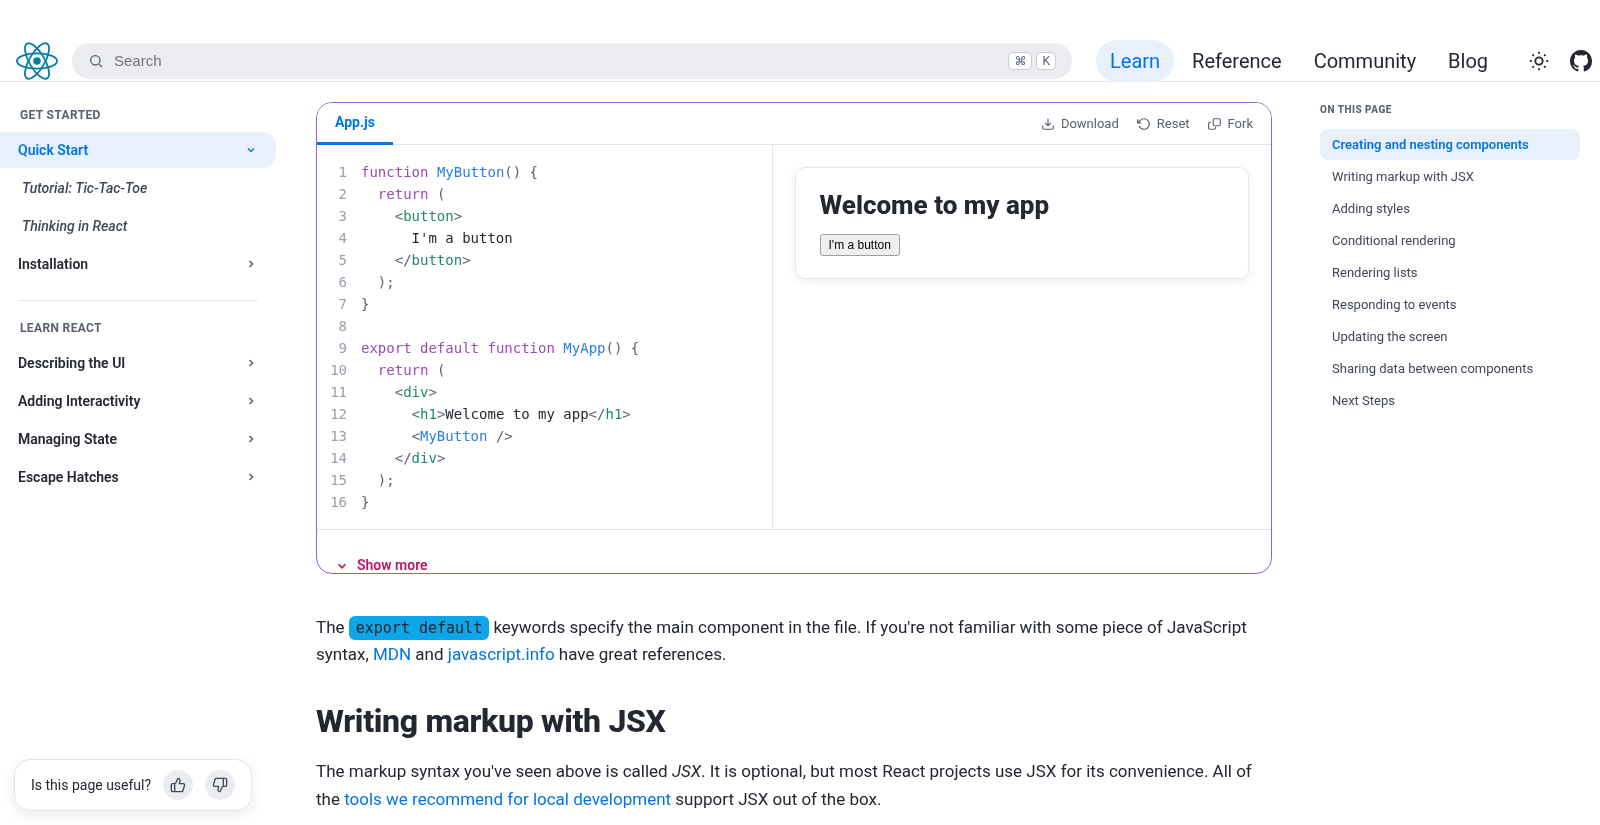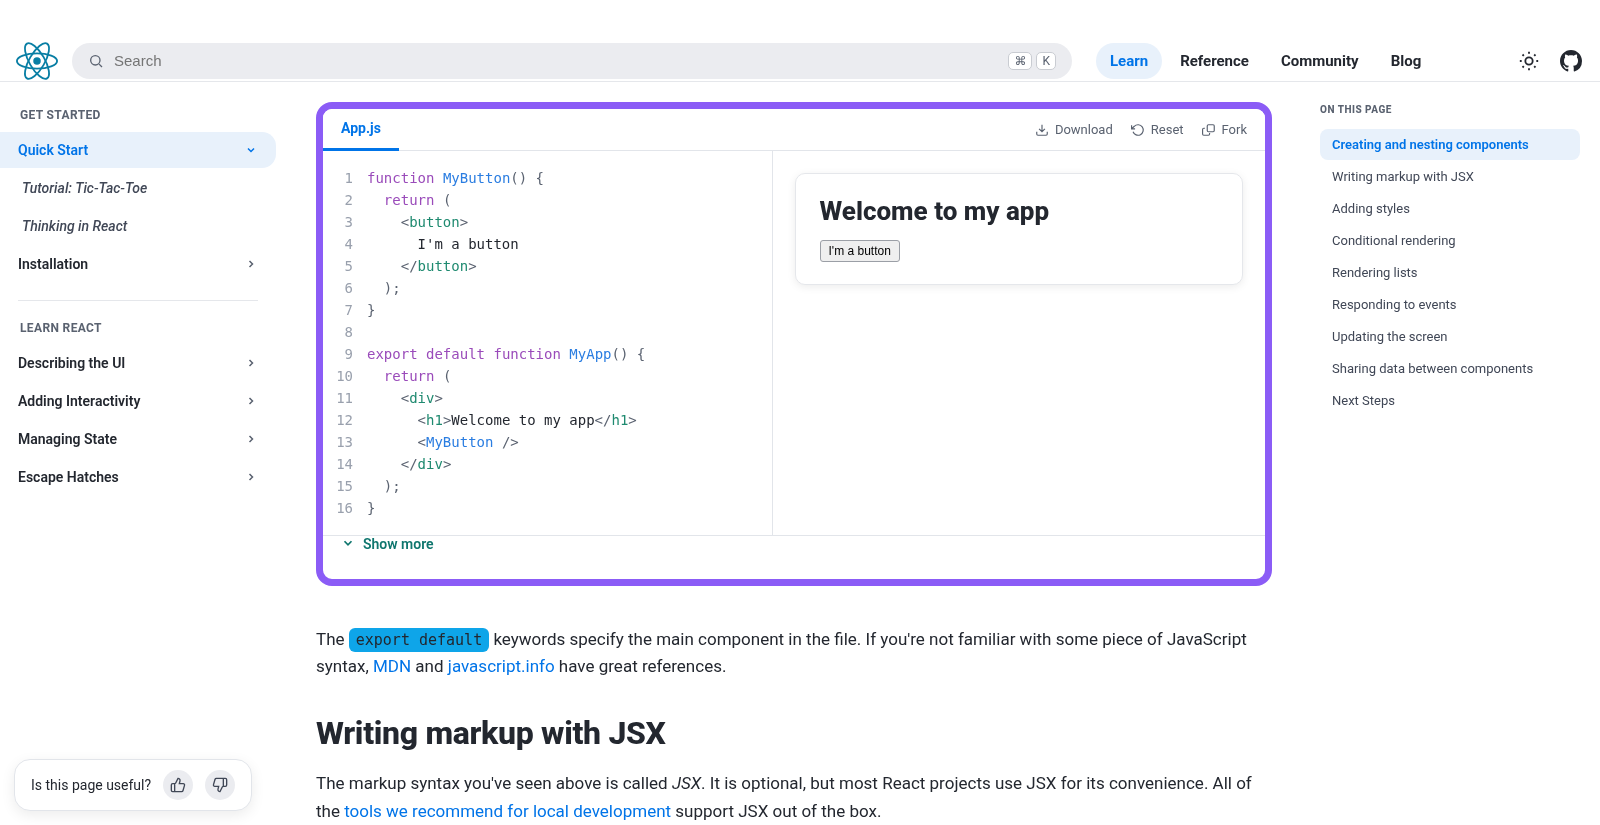--- a/index.html
+++ b/index.html
@@ -7,38 +7,38 @@
 
     
     .topbar { height: 42px; display: flex; align-items: center; padding: 0 16px; border-bottom: 1px solid #e5e7eb; gap: 14px; margin-top: 40px; }
     .logo-wrap { display: flex; align-items: center; }
     .react-logo { width: 42px; height: 42px; }
     .search-wrap { flex: 0 0 1000px; display: flex; align-items: center; background: #ebecf0; border-radius: 999px; height: 36px; padding: 0 16px; gap: 10px; color: #5a6270; }
     .search-wrap input { border: none; outline: none; background: transparent; flex: 1; font-size: 15px; color: #5a6270; }
     .search-kbd { display: flex; gap: 4px; font-size: 12px; }
     .search-kbd span { border: 1px solid #c9ccd2; border-radius: 5px; padding: 1px 5px; background: #fff; color: #5a6270; min-width: 18px; text-align: center; }
     .navlinks { display: flex; align-items: center; gap: 4px; margin-left: 10px; }
-    .navlinks a { text-decoration: none; color: #23272f; font-size: 15px; padding: 9px 14px; border-radius: 999px; font-weight: 700; }
+    .navlinks a { text-decoration: none; color: #23272f; font-size: 20px; padding: 9px 14px; border-radius: 999px; font-weight: 400; }
     .navlinks a.active { background: #e8f1fb; color: #0074e8; }
     .topbar-right { margin-left: auto; display: flex; align-items: center; gap: 16px; padding-left: 10px; }
     .top-icon { width: 26px; height: 26px; display: flex; align-items: center; justify-content: center; color: #23272f; }
 
     
     .body { display: flex; height: calc(825px - 58px); }
     .left-sidebar { width: 288px; padding: 20px 12px 12px 0; overflow-y: auto; }
     .ls-group-label { font-size: 12px; font-weight: 700; color: #5a6270; letter-spacing: 0.03em; padding: 6px 20px 10px; }
     .ls-item { display: flex; align-items: center; justify-content: space-between; font-size: 14px; font-weight: 600; color: #23272f; padding: 10px 18px; border-radius: 0 14px 14px 0; margin-bottom: 2px; cursor: pointer; }
     .ls-item.sub { font-weight: 500; padding-left: 22px; color: #404756; font-style: italic; }
     .ls-item.active { background: #e8f1fb; color: #0074e8; }
     .ls-item .chev { width: 14px; height: 14px; display: flex; align-items: center; justify-content: center; color: #5a6270; }
     .ls-item.active .chev { color: #0074e8; }
     .ls-sep { height: 1px; background: #e5e7eb; margin: 18px 18px 14px; }
 
     .main { flex: 1; overflow-y: auto; padding: 20px 28px 40px 28px; }
-    .sandbox { border: 7px solid #8b5cf6; border-radius: 16px; overflow: hidden; margin-bottom: 40px; background: #fff; }
+    .sandbox { border: 1px solid #8b5cf6; border-radius: 16px; overflow: hidden; margin-bottom: 40px; background: #fff; }
     .sandbox-top { height: 42px; display: flex; align-items: center; justify-content: space-between; border-bottom: 1px solid #e2e5ea; background: #fff; }
     .tab { height: 42px; display: flex; align-items: center; padding: 0 18px; font-size: 14px; color: #404756; border-bottom: 3px solid transparent; font-weight: 500; }
     .tab.active { border-bottom-color: #0074e8; color: #0074e8; font-weight: 700; }
     .sandbox-actions { display: flex; align-items: center; gap: 18px; padding-right: 18px; font-size: 13px; color: #5a6270; }
     .sb-action { display: flex; align-items: center; gap: 6px; cursor: pointer; }
     .sb-action svg { width: 14px; height: 14px; }
 
     .sandbox-body { display: flex; min-height: 370px; }
     .code-pane { flex: 1; padding: 16px 0 16px 0; font-family: ui-monospace, "SF Mono", Menlo, Consolas, monospace; font-size: 14px; line-height: 22px; white-space: pre; display: flex; }
     .gutter { flex: 0 0 44px; text-align: right; color: #99a0ad; padding-right: 14px; user-select: none; }
@@ -47,21 +47,21 @@
     .tok-fn { color: #2a7de1; }
     .tok-tag { color: #1f8a70; }
     .tok-punc { color: #5a6270; }
     .tok-text { color: #23272f; }
     .tok-name { color: #2a7de1; }
     .preview-pane { flex: 1; border-left: 1px solid #e2e5ea; padding: 22px; }
     .preview-card { background: #fff; border-radius: 10px; border: 1px solid #e5e7eb; box-shadow: 0 2px 8px rgba(0,0,0,0.08); padding: 22px 24px; }
     .preview-card h1 { font-size: 26px; font-weight: 800; margin-bottom: 14px; }
     .preview-card button { font-size: 12px; padding: 3px 8px; border: 1px solid #9b9fa6; background: #efefef; border-radius: 3px; }
 
-    .show-more { height: 44px; display: flex; align-items: flex-start; padding: 0 18px; gap: 8px; border-top: 1px solid #e2e5ea; font-size: 14px; font-weight: 600; color: #0f766e; cursor: pointer; }
+    .show-more { height: 44px; display: flex; align-items: flex-end; padding: 0 18px; gap: 8px; border-top: 1px solid #e2e5ea; font-size: 14px; font-weight: 600; color: #be185d; cursor: pointer; }
 
     .article p { font-size: 17px; line-height: 1.6; color: #23272f; margin-bottom: 18px; }
     .article a { color: #0074e8; text-decoration: none; }
     .article h2 { font-size: 32px; font-weight: 800; margin: 34px 0 18px; letter-spacing: -0.01em; }
     code.inline { font-family: ui-monospace, "SF Mono", Menlo, Consolas, monospace; font-size: 15px; background: #0ea5e9; padding: 3px 7px; border-radius: 6px; }
 
     .right-sidebar { width: 300px; padding: 22px 20px; }
     .rs-title { font-size: 10px; font-weight: 800; color: #5a6270; letter-spacing: 0.05em; margin-bottom: 14px; }
     .rs-item { display: block; font-size: 13px; color: #404756; padding: 8px 12px; border-radius: 8px; margin-bottom: 1px; cursor: pointer; }
     .rs-item.active { background: #e8f1fb; color: #0074e8; font-weight: 600; }

